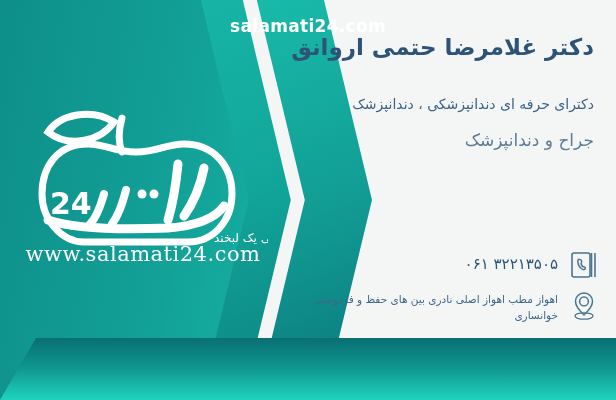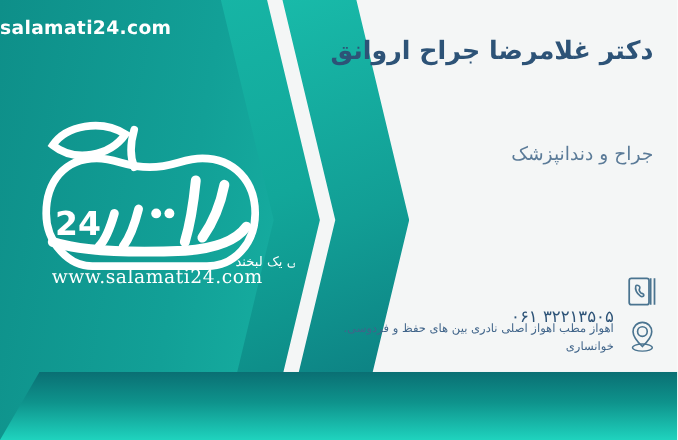--- a/index.html
+++ b/index.html
@@ -62,21 +62,21 @@
     color: #ffffff;
   }
   .logo-svg { display: block; }
   .logo-url {
     position: absolute;
     left: 0;
     top: 140px;
     width: 250px;
     text-align: center;
     color: #ffffff;
-    font-size: 17px;
+    font-size: 21px;
     font-family: "DejaVu Serif", "Liberation Serif", serif;
     letter-spacing: .5px;
     direction: ltr;
   }
 
   
   .doc-name {
     position: absolute;
     right: 22px;
     top: 34px;
@@ -125,21 +125,20 @@
     height: 30px;
     color: #3f6c8a;
   }
   .phone-num {
     color: #2d5377;
     font-size: 15px;
     letter-spacing: .5px;
     padding-top: 5px;
     white-space: nowrap;
     direction: rtl;
-    margin-top: 24px;
   }
   .addr-text {
     color: #41658a;
     font-size: 10.5px;
     line-height: 1.55;
     max-width: 250px;
     text-align: right;
     padding-top: 1px;
   }
 
@@ -151,21 +150,21 @@
     width: 616px;
     height: 62px;
     background: linear-gradient(180deg, #0a6f73 0%, #0e938c 45%, #1fd3be 100%);
     clip-path: polygon(36px 0, 100% 0, 100% 100%, 0 100%);
   }
   .bottom-bar-text {
     position: absolute;
     left: 0;
     top: 16px;
     width: 616px;
-    text-align: left;
+    text-align: center;
     color: #ffffff;
     font-size: 17px;
     font-weight: bold;
     direction: ltr;
     letter-spacing: .3px;
   }
 </style>
 </head>
 <body>
 
@@ -195,21 +194,22 @@
       <circle cx="124" cy="92" r="4.5" fill="#ffffff"></circle>
       <circle cx="136" cy="92" r="4.5" fill="#ffffff"></circle>
 
       <text x="32" y="112" fill="#ffffff" font-size="30" font-weight="bold" font-family="DejaVu Sans, sans-serif" direction="ltr">24</text>
 
       <text x="196" y="140" fill="#ffffff" font-size="12" text-anchor="end" font-family="DejaVu Sans, sans-serif" direction="rtl">براحتی یک لبخند</text>
     </svg>
     <div class="logo-url">www.salamati24.com</div>
   </div>
 
-  <div class="doc-name">دکتر غلامرضا  جراح اروانق</div>
+  <div class="doc-name">دکتر غلامرضا  حتمی اروانق</div>
+  <div class="doc-spec">دکترای حرفه ای دندانپزشکی ، دندانپزشک</div>
   <div class="doc-sub">جراح و دندانپزشک</div>
 
   <div class="row row-phone">
     <span class="ico">
       <svg width="28" height="30" viewBox="0 0 28 30">
         <rect x="2" y="3" width="18" height="24" rx="2" fill="none" stroke="#4a7490" stroke-width="1.6"></rect>
         <line x1="21.5" y1="3" x2="21.5" y2="27" stroke="#4a7490" stroke-width="1.6"></line>
         <line x1="25" y1="3" x2="25" y2="27" stroke="#4a7490" stroke-width="1.6"></line>
         <path d="M8 10 C7 13 9 17 12 19 C14 20.5 16 19 15 17.5
                  C14.2 16.4 13 17 12.4 16.2 C11.4 14.9 10.8 13.2 11.4 12.4

